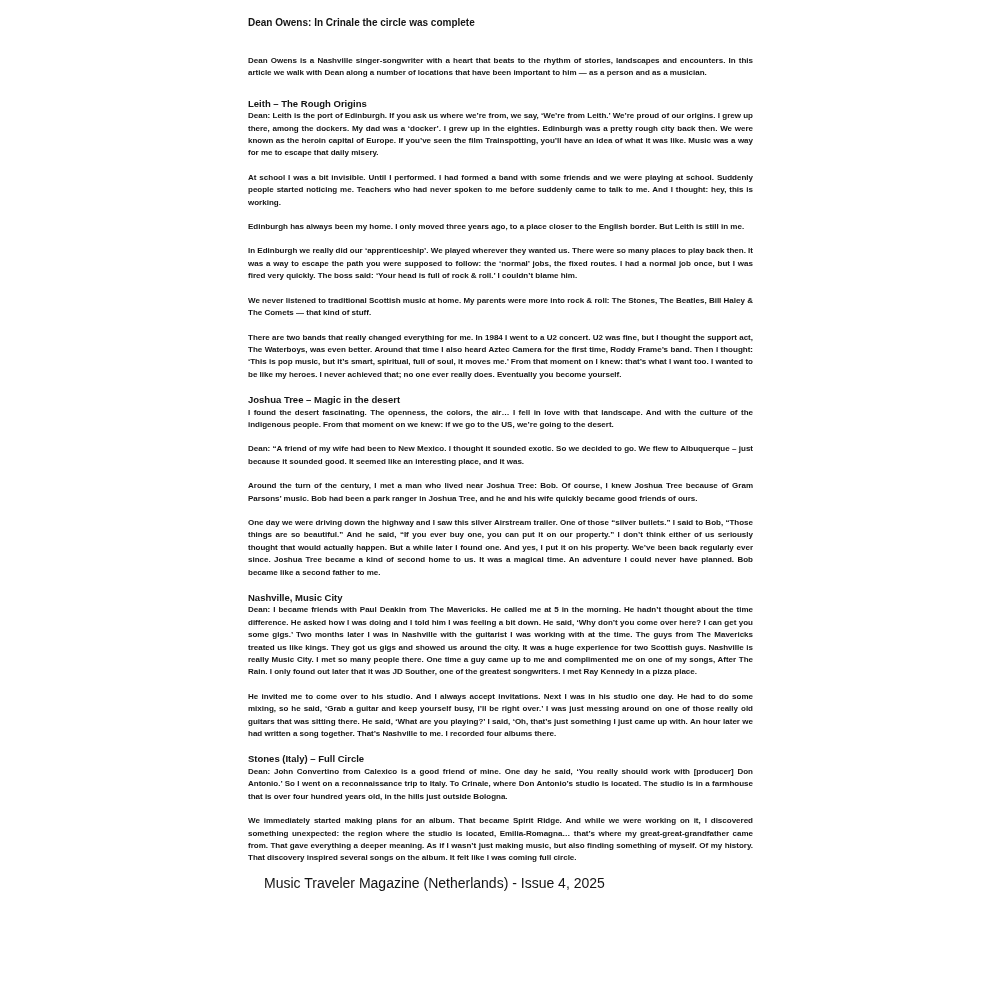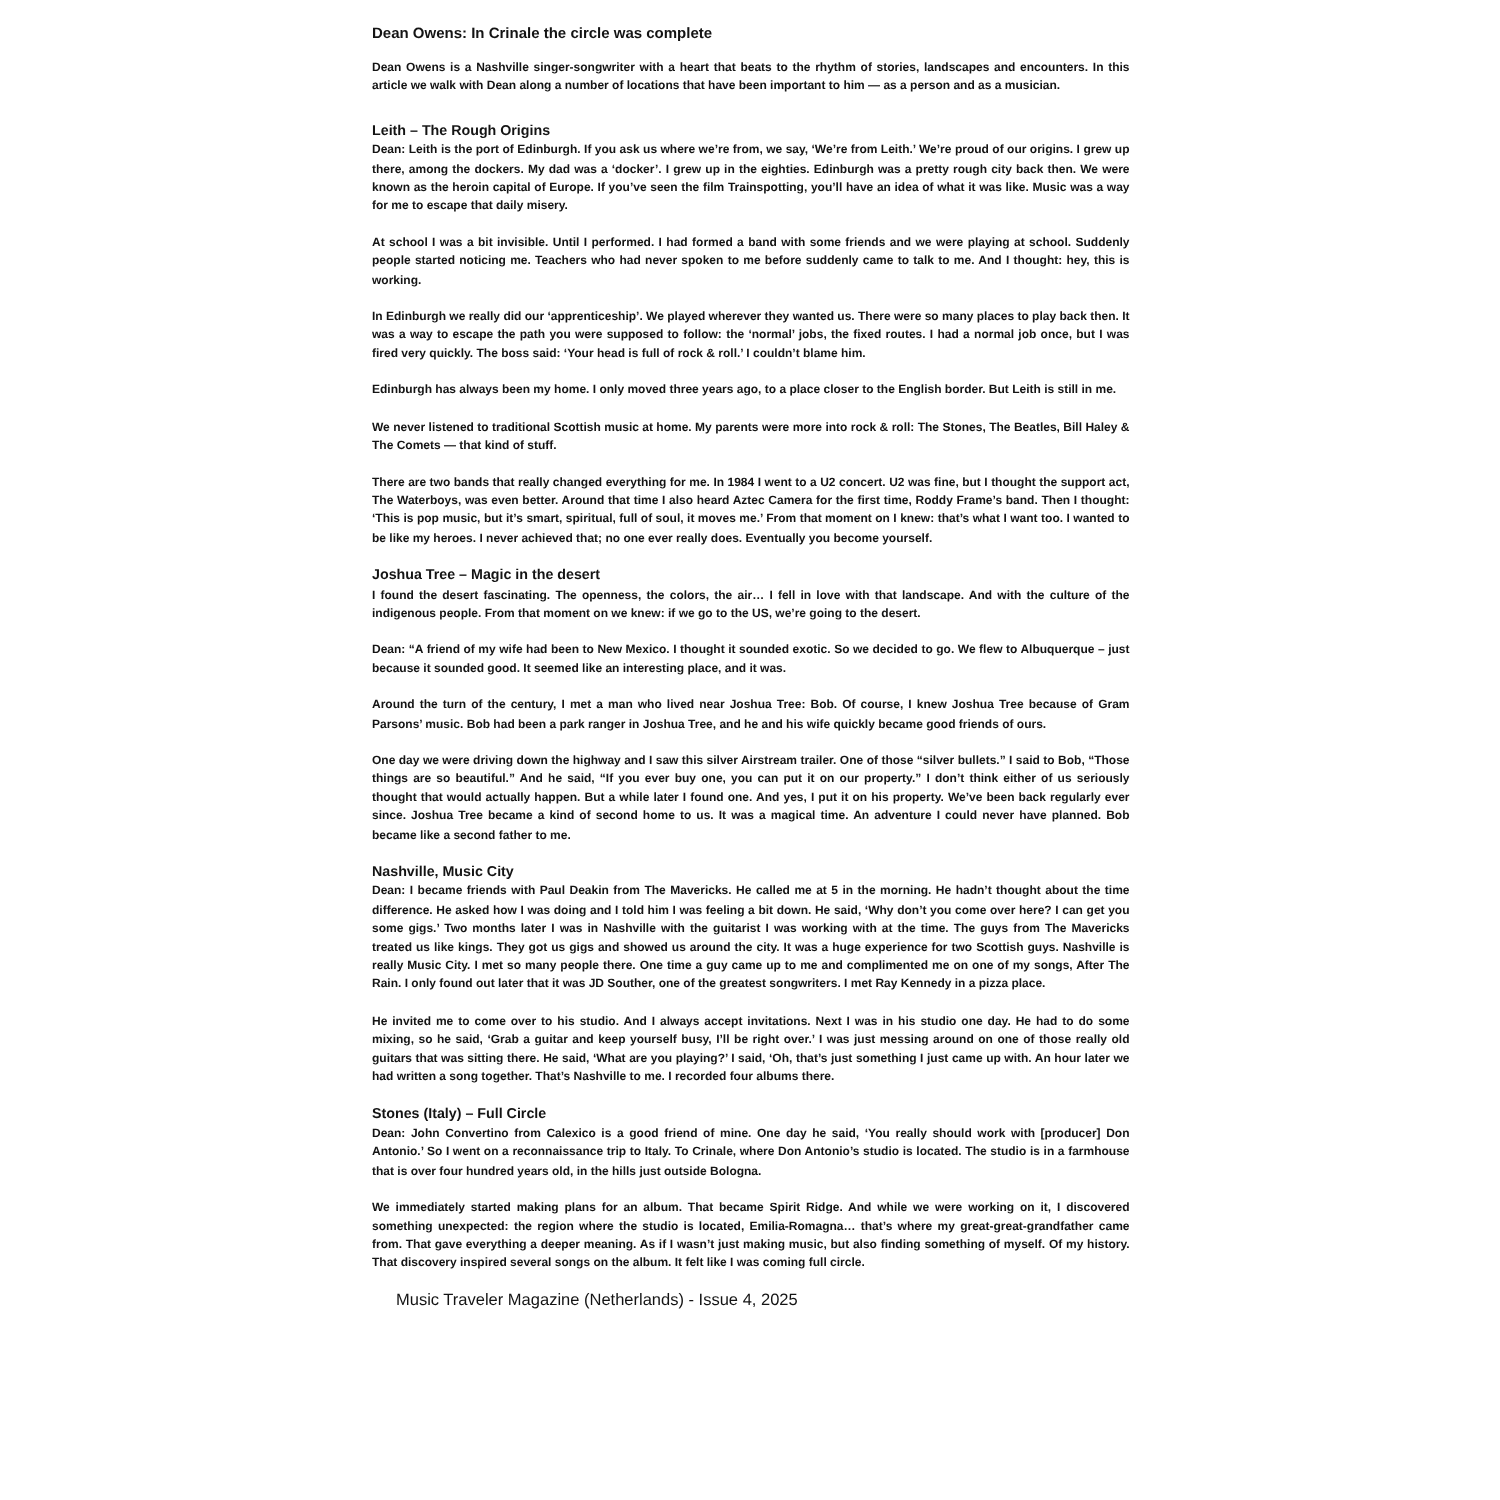--- a/index.html
+++ b/index.html
@@ -16,21 +16,21 @@
   .article {
     position: absolute;
     left: 248px;
     top: 17px;
     width: 505px;
   }
   .title {
     font-size: 10px;
     line-height: 12px;
     font-weight: 700;
-    margin: 0 0 10px 0;
+    margin: 0 0 26px 0;
   }
   .intro {
     font-size: 8px;
     line-height: 12.4px;
     font-weight: 700;
     margin: 0 0 18px 0;
     text-align: justify;
   }
   .section-heading {
     font-size: 9.5px;
@@ -39,21 +39,21 @@
     margin: 13px 0 0 0;
   }
   .para {
     font-size: 8px;
     line-height: 12.4px;
     font-weight: 700;
     margin: 0 0 12px 0;
     text-align: justify;
   }
   .footer {
-    font-size: 11px;
+    font-size: 14px;
     line-height: 12.4px;
     font-weight: 400;
     margin: 12px 0 0 0;
     text-align: left;
     padding-left: 16px;
   }
 </style>
 </head>
 <body>
 
@@ -61,22 +61,22 @@
   <article class="article">
 
     <h1 class="title">Dean Owens: In Crinale the circle was complete</h1>
 
     <p class="intro">Dean Owens is a Nashville singer-songwriter with a heart that beats to the rhythm of stories, landscapes and encounters. In this article we walk with Dean along a number of locations that have been important to him — as a person and as a musician.</p>
 
     <section class="section">
       <h2 class="section-heading">Leith – The Rough Origins</h2>
       <p class="para">Dean: Leith is the port of Edinburgh. If you ask us where we’re from, we say, ‘We’re from Leith.’ We’re proud of our origins. I grew up there, among the dockers. My dad was a ‘docker’. I grew up in the eighties. Edinburgh was a pretty rough city back then. We were known as the heroin capital of Europe. If you’ve seen the film Trainspotting, you’ll have an idea of what it was like. Music was a way for me to escape that daily misery.</p>
       <p class="para">At school I was a bit invisible. Until I performed. I had formed a band with some friends and we were playing at school. Suddenly people started noticing me. Teachers who had never spoken to me before suddenly came to talk to me. And I thought: hey, this is working.</p>
+      <p class="para">Edinburgh has always been my home. I only moved three years ago, to a place closer to the English border. But Leith is still in me.</p>
       <p class="para">In Edinburgh we really did our ‘apprenticeship’. We played wherever they wanted us. There were so many places to play back then. It was a way to escape the path you were supposed to follow: the ‘normal’ jobs, the fixed routes. I had a normal job once, but I was fired very quickly. The boss said: ‘Your head is full of rock &amp; roll.’ I couldn’t blame him.</p>
-      <p class="para">Edinburgh has always been my home. I only moved three years ago, to a place closer to the English border. But Leith is still in me.</p>
       <p class="para">We never listened to traditional Scottish music at home. My parents were more into rock &amp; roll: The Stones, The Beatles, Bill Haley &amp; The Comets — that kind of stuff.</p>
       <p class="para">There are two bands that really changed everything for me. In 1984 I went to a U2 concert. U2 was fine, but I thought the support act, The Waterboys, was even better. Around that time I also heard Aztec Camera for the first time, Roddy Frame’s band. Then I thought: ‘This is pop music, but it’s smart, spiritual, full of soul, it moves me.’ From that moment on I knew: that’s what I want too. I wanted to be like my heroes. I never achieved that; no one ever really does. Eventually you become yourself.</p>
     </section>
 
     <section class="section">
       <h2 class="section-heading">Joshua Tree – Magic in the desert</h2>
       <p class="para">I found the desert fascinating. The openness, the colors, the air… I fell in love with that landscape. And with the culture of the indigenous people. From that moment on we knew: if we go to the US, we’re going to the desert.</p>
       <p class="para">Dean: “A friend of my wife had been to New Mexico. I thought it sounded exotic. So we decided to go. We flew to Albuquerque – just because it sounded good. It seemed like an interesting place, and it was.</p>
       <p class="para">Around the turn of the century, I met a man who lived near Joshua Tree: Bob. Of course, I knew Joshua Tree because of Gram Parsons’ music. Bob had been a park ranger in Joshua Tree, and he and his wife quickly became good friends of ours.</p>
       <p class="para">One day we were driving down the highway and I saw this silver Airstream trailer. One of those “silver bullets.” I said to Bob, “Those things are so beautiful.” And he said, “If you ever buy one, you can put it on our property.” I don’t think either of us seriously thought that would actually happen. But a while later I found one. And yes, I put it on his property. We’ve been back regularly ever since. Joshua Tree became a kind of second home to us. It was a magical time. An adventure I could never have planned. Bob became like a second father to me.</p>

